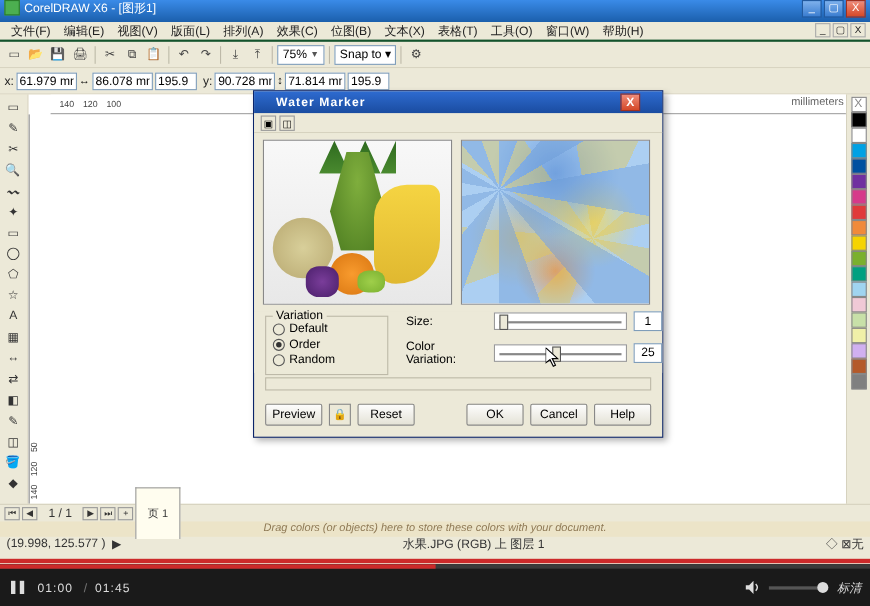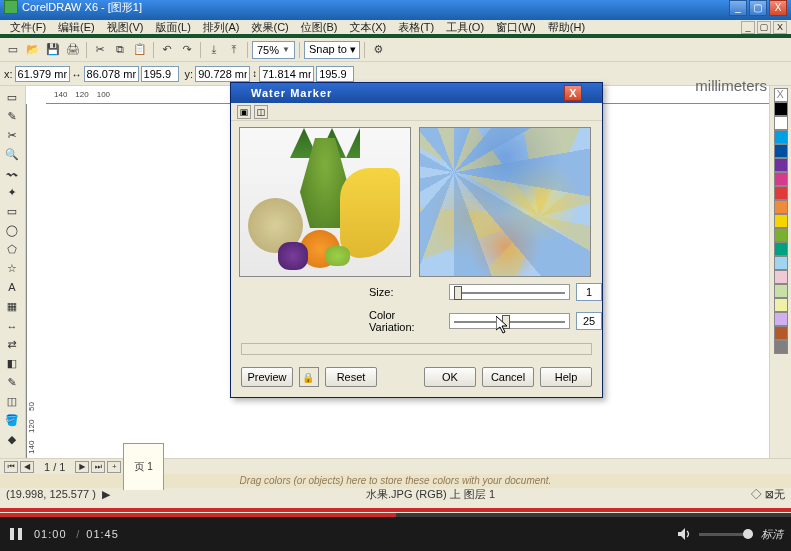--- a/index.html
+++ b/index.html
@@ -4,21 +4,21 @@
 <style>
 * { box-sizing: border-box; margin: 0; padding: 0; font-family: Tahoma, "Microsoft YaHei", sans-serif; }
 body { width: 791px; height: 551px; overflow: hidden; background: #000; position: relative; }
 .app { position: absolute; top: 0; left: 0; width: 791px; height: 513px; background: #ece9d8; }
 .titlebar { height: 20px; background: linear-gradient(to bottom, #3a8be8, #1b5fac); display: flex; align-items: flex-start; padding: 0 4px; color: #fff; font-size: 11px; }
 .titlebar .icon { width: 14px; height: 14px; background: #4caf50; margin-right: 4px; border: 1px solid #2a7a2a; }
 .titlebar .ttext { flex: 1; }
 .titlebar .winbtns { display: flex; gap: 2px; }
 .titlebar .wbtn { width: 18px; height: 16px; background: linear-gradient(#7fb1ec,#3a7dd0); border: 1px solid #235a9e; text-align: center; font-size: 10px; line-height: 14px; color: #fff; cursor: pointer; }
 .titlebar .wbtn.close { background: linear-gradient(#f08d7a,#d44828); border-color: #a03020; }
-.menubar { height: 18px; background: #ece9d8; display: flex; align-items: center; padding: 0 4px; font-size: 11px; color: #222; border-bottom: 4px solid #14532d; position: relative; }
+.menubar { height: 18px; background: #ece9d8; display: flex; align-items: center; padding: 0 4px; font-size: 11px; color: #222; border-bottom: 2px solid #14532d; position: relative; }
 .menubar .mi { padding: 1px 6px; cursor: pointer; }
 .menubar .wbtns { position: absolute; right: 4px; top: 1px; display: flex; gap: 2px; }
 .menubar .wb { width: 14px; height: 13px; border: 1px solid #aaa; background: #ece9d8; text-align:center; font-size: 9px; line-height: 11px; cursor:pointer;}
 .toolbar1, .toolbar2 { height: 24px; background: #ece9d8; display: flex; align-items: center; padding: 2px 4px; border-bottom: 1px solid #d6d2bf; gap: 2px; font-size: 11px; }
 .tbtn { min-width: 18px; height: 18px; border: 1px solid transparent; display: flex; align-items: center; justify-content: center; cursor: pointer; font-size: 11px; color:#444;}
 .tcombo { height: 18px; border: 1px solid #7f9db9; background: #fff; display:flex; align-items:center; padding: 0 4px; font-size: 11px; }
 .tcombo .arr { margin-left:3px; font-size:8px; color:#555; }
 .sep { width: 1px; height: 16px; background: #bdb9a8; margin: 0 2px; }
 .toolbar2 .lbl { font-size: 11px; color: #222; }
 .toolbar2 input { width: 55px; height: 16px; border: 1px solid #7f9db9; font-size: 11px; padding: 0 2px; }
@@ -107,21 +107,21 @@
 .vidbar .play { width:16px; height:16px; cursor:pointer;}
 .vidbar .play svg { width:16px; height:16px; fill:#ddd;}
 .vidbar .time { font-family: monospace; letter-spacing:1px;}
 .vidbar .time .sep { color:#777; width:auto; background:none; height:auto;}
 .vidbar .right { margin-left:auto; display:flex; align-items:center; gap:8px;}
 .vidbar .vol { width:14px; height:14px; }
 .vidbar .vslider { width:54px; height:3px; background:#555; position:relative;}
 .vidbar .vslider .vt { position:absolute; right:0; top:-4px; width:10px; height:10px; background:#ddd; border-radius:50%;}
 .vidbar .qual { cursor:pointer;font-style:italic;}
 .redband { position:absolute; top:508px; left:0; right:0; height:4px; background:#cc2a2a;}
-.mm-label { position:absolute; right:24px; top:77px; font-size:15px; color:#666;}
+.mm-label { position:absolute; right:24px; top:87px; font-size:10px; color:#666;}
 
 .ctrls-rel { position:relative; height:56px; }
 </style>
 </head>
 <body>
 
 <div class="app">
 
   <div class="titlebar">
     <div class="icon"></div>
@@ -291,20 +291,35 @@
           <div class="orange"></div>
           <div class="grapes"></div>
           <div class="grapes2"></div>
       </div>
       <div class="pv pv2">
         <div class="bg"></div>
           <div class="mosaic"></div>
       </div>
     </div>
     <div class="controls ctrls-rel">
+      <div class="fieldset">
+        <div class="legend">Variation</div>
+        <div class="radio-row">
+            <div class="radio"></div>
+            <span>Default</span>
+          </div>
+        <div class="radio-row">
+            <div class="radio on"></div>
+            <span>Order</span>
+          </div>
+        <div class="radio-row">
+            <div class="radio"></div>
+            <span>Random</span>
+          </div>
+      </div>
       <div class="slider-area">
         <div class="slider-row">
           <div class="slbl">Size:</div>
           <div class="slider">
               <div class="track"></div>
               <div class="thumb" style="left:4px;"></div>
             </div>
           <div class="numbox">1</div>
         </div>
         <div class="slider-row">

